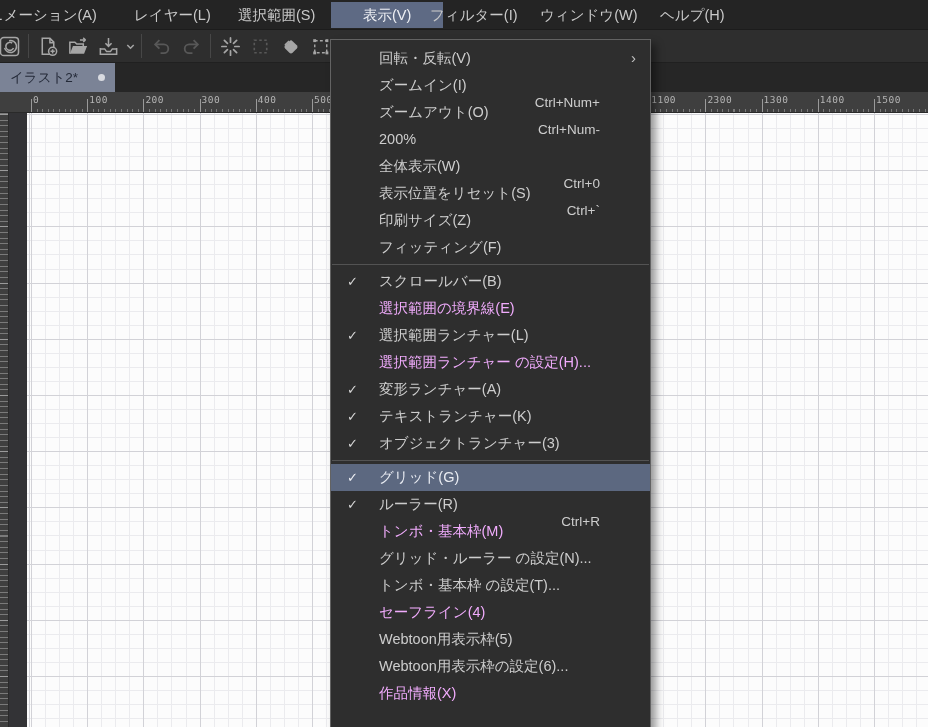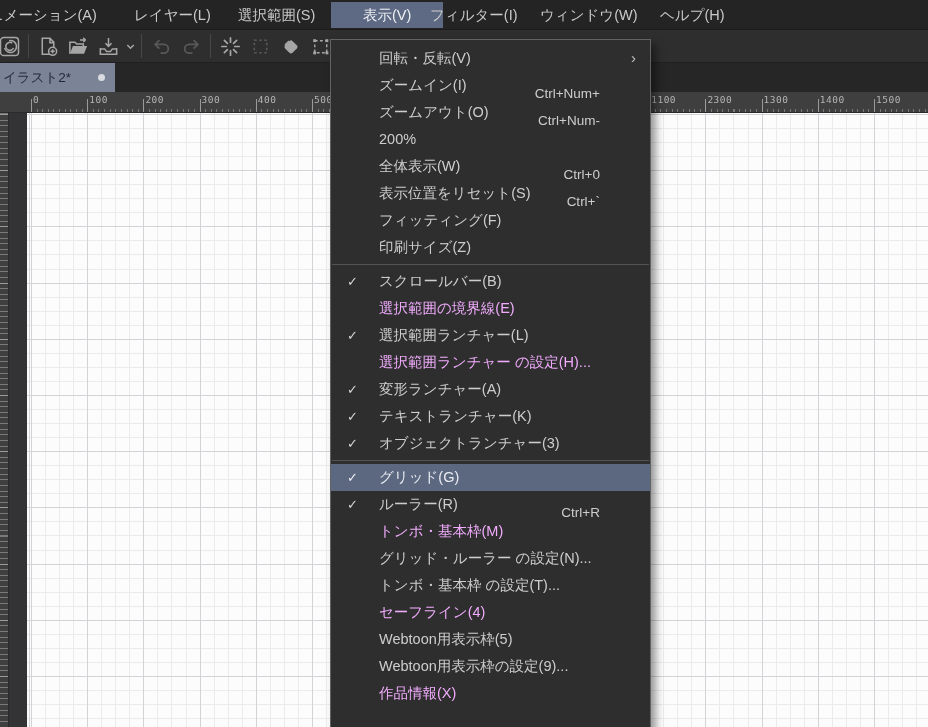--- a/index.html
+++ b/index.html
@@ -27,21 +27,21 @@
   .tb-btn.narrow svg { width:11px; height:11px; }
   .tb-sep { width:1px; height:24px; background:#474747; margin:0 4px;
     flex:0 0 auto; }
   #toolbar .first { margin-left:-6px; }
 
   
   #tabbar { position:absolute; left:0; top:63px; width:928px; height:29px;
     background:#262626; }
   #doc-tab { position:absolute; left:0; top:0; width:115px; height:29px;
     background:#7b8396; color:#242a38; font-size:13.5px; line-height:29px;
-    padding-left:3px; white-space:nowrap; overflow:hidden; }
+    padding-left:10px; white-space:nowrap; overflow:hidden; }
   #tab-dot { position:absolute; left:98px; top:11px; width:7px; height:7px;
     border-radius:50%; background:#d9dbe1; }
 
   
   #hruler { position:absolute; left:0; top:92px; width:928px; height:21px;
     background:#3f3f3f; border-bottom:1px solid #2a2a2a;
     background-image:
       repeating-linear-gradient(to right,#8e8e8e 0 1px,transparent 1px 56.2px),
       repeating-linear-gradient(to right,#777 0 1px,transparent 1px 5.62px);
     background-size:100% 14px,100% 4px;
@@ -81,21 +81,21 @@
     border-bottom:none; box-shadow:5px 5px 8px rgba(0,0,0,.4);
     padding-top:5px; z-index:50;margin-top:9px; }
   .menu-item { position:relative; height:27px; line-height:27px;
     font-size:14.5px; color:#cdcdcd; padding-left:48px; white-space:nowrap;
     cursor:default; }
   .menu-item.disabled { color:#f0abfc; }
   .menu-item.highlighted { background:#5c6880; color:#e9ecf2; }
   .menu-check { position:absolute; left:16px; top:0; width:20px;
     color:#d6d6d6; font-size:13px; }
   .menu-item.highlighted .menu-check { color:#eef0f4; }
-  .menu-shortcut { position:absolute; right:50px; top:8px; font-size:13.5px; }
+  .menu-shortcut { position:absolute; right:50px; top:17px; font-size:13.5px; }
   .menu-arrow { position:absolute; right:14px; top:-1px; font-size:15px;
     color:#c2c2c2; }
   .menu-sep { height:1px; background:#535353; margin:3px 1px 3px 1px; }
 </style>
 </head>
 <body>
 
 <div id="app">
 
   <div id="menubar">
@@ -222,35 +222,35 @@
   <div id="pasteboard"></div>
   <div id="canvas"></div>
 
   <div id="view-menu">
       <div class="menu-item"><span>回転・反転(V)</span><span class="menu-arrow">›</span></div>
       <div class="menu-item"><span>ズームイン(I)</span><span class="menu-shortcut">Ctrl+Num+</span></div>
       <div class="menu-item"><span>ズームアウト(O)</span><span class="menu-shortcut">Ctrl+Num-</span></div>
       <div class="menu-item"><span>200%</span></div>
       <div class="menu-item"><span>全体表示(W)</span><span class="menu-shortcut">Ctrl+0</span></div>
       <div class="menu-item"><span>表示位置をリセット(S)</span><span class="menu-shortcut">Ctrl+`</span></div>
+      <div class="menu-item"><span>印刷サイズ(Z)</span></div>
       <div class="menu-item"><span>フィッティング(F)</span></div>
-      <div class="menu-item"><span>印刷サイズ(Z)</span></div>
       <div class="menu-sep"></div>
       <div class="menu-item"><span class="menu-check">✓</span><span>スクロールバー(B)</span></div>
       <div class="menu-item disabled"><span>選択範囲の境界線(E)</span></div>
       <div class="menu-item"><span class="menu-check">✓</span><span>選択範囲ランチャー(L)</span></div>
       <div class="menu-item disabled"><span>選択範囲ランチャー の設定(H)...</span></div>
       <div class="menu-item"><span class="menu-check">✓</span><span>変形ランチャー(A)</span></div>
       <div class="menu-item"><span class="menu-check">✓</span><span>テキストランチャー(K)</span></div>
       <div class="menu-item"><span class="menu-check">✓</span><span>オブジェクトランチャー(3)</span></div>
       <div class="menu-sep"></div>
       <div class="menu-item highlighted"><span class="menu-check">✓</span><span>グリッド(G)</span></div>
       <div class="menu-item"><span class="menu-check">✓</span><span>ルーラー(R)</span><span class="menu-shortcut">Ctrl+R</span></div>
       <div class="menu-item disabled"><span>トンボ・基本枠(M)</span></div>
       <div class="menu-item"><span>グリッド・ルーラー の設定(N)...</span></div>
       <div class="menu-item"><span>トンボ・基本枠 の設定(T)...</span></div>
       <div class="menu-item disabled"><span>セーフライン(4)</span></div>
       <div class="menu-item"><span>Webtoon用表示枠(5)</span></div>
-      <div class="menu-item"><span>Webtoon用表示枠の設定(9)...</span></div>
+      <div class="menu-item"><span>Webtoon用表示枠の設定(6)...</span></div>
       <div class="menu-item disabled"><span>作品情報(X)</span></div>
     </div>
 
 </div>
 
 </body></html>

